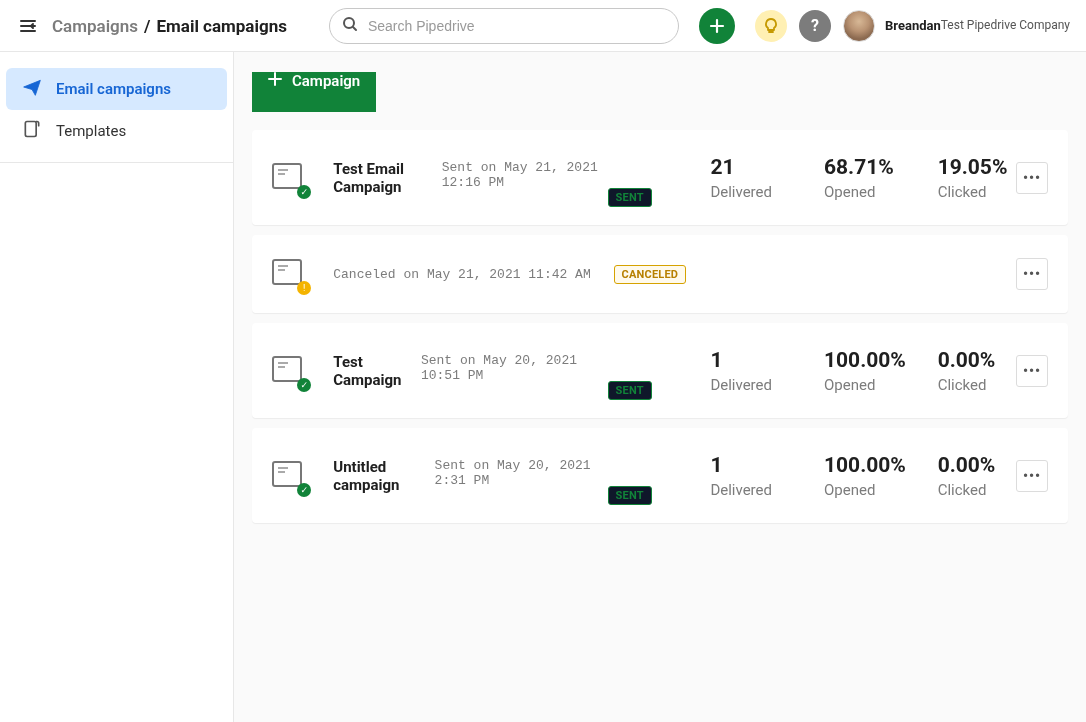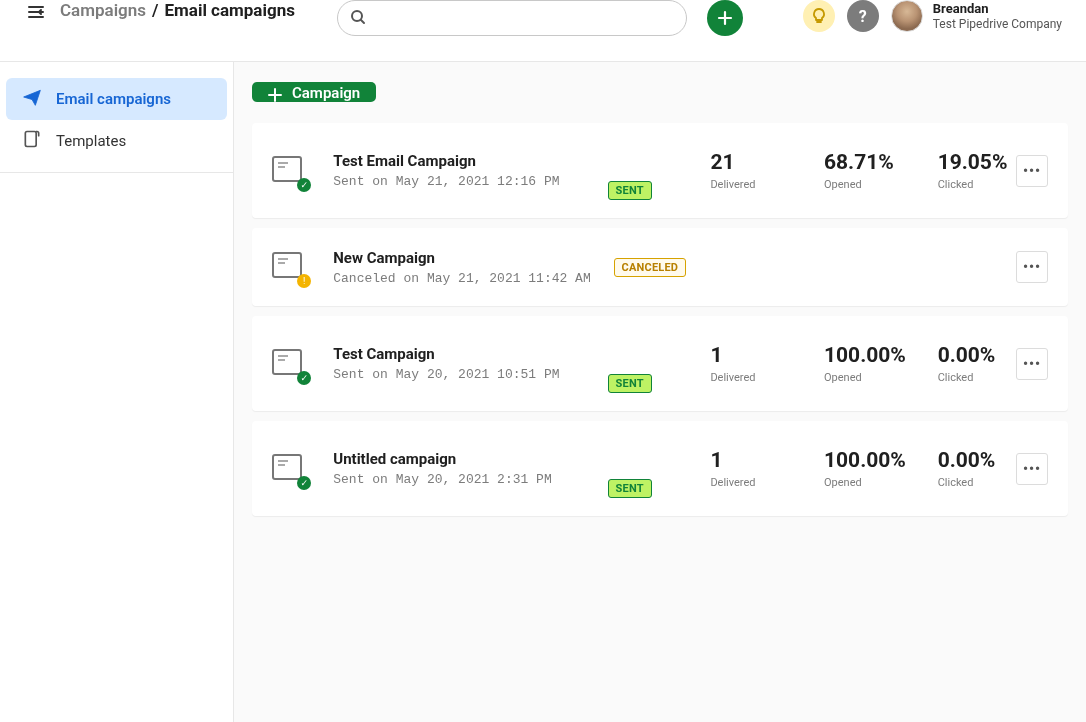--- a/index.html
+++ b/index.html
@@ -9,25 +9,25 @@
     font-size: 14px;
     color: #202020;
     background: #fff;
     width: 1086px;
     height: 722px;
     overflow: hidden;
   }
 
   
   .topbar {
-    height: 62px;
+    height: 52px;
     display: flex;
-    align-items: flex-start;
+    align-items: center;
     border-bottom: 1px solid #e7e7e7;
-    padding: 0 24px;
+    padding: 0 16px;
     gap: 12px;
   }
   .menu-toggle {
     width: 24px; height: 24px;
     display: flex; align-items: center; justify-content: center;
     cursor: pointer;
     color: #333;
   }
   .breadcrumb {
     display: flex; align-items: center;
@@ -80,21 +80,21 @@
     cursor: pointer;
   }
   .bulb { background: #fff0b3; color: #c59900; }
   .help { background: #7c7c7c; color: #fff; font-weight: 700; font-size: 16px; }
   .avatar {
     width: 32px; height: 32px; border-radius: 50%;
     background: radial-gradient(circle at 50% 35%, #d7b896 0%, #b99373 40%, #8c6a50 70%);
     border: 1px solid #ddd;
   }
   .userblock { display: flex; align-items: center; gap: 10px; cursor: pointer; }
-  .userblock .lines { display: flex; flex-direction: column; line-height: 1.2; }
+  .userblock .lines { display: flex; flex-direction: row; line-height: 1.2; }
   .userblock .name { font-weight: 700; font-size: 13px; }
   .userblock .company { font-size: 12px; color: #555; }
 
   
   .layout { display: flex; height: calc(722px - 52px); }
   .sidebar {
     width: 234px;
     border-right: 1px solid #e7e7e7;
     padding-top: 16px;
     display: flex;
@@ -123,26 +123,26 @@
   }
 
   .main {
     flex: 1;
     background: #fafafa;
     padding: 20px 18px;
     overflow-y: auto;
   }
 
   .create-btn {
-    display: inline-flex; align-items: flex-end; gap: 10px;
+    display: inline-flex; align-items: flex-start; gap: 10px;
     background: #118339;
     color: #fff;
-    height: 20px;
+    height: 40px;
     padding: 0 16px;
-    border-radius: 5px;
+    border-radius: 0;
     font-weight: 600;
     font-size: 15px;
     cursor: pointer;
   }
   .create-btn svg { stroke: #fff; }
 
   .card-list { margin-top: 18px; display: flex; flex-direction: column; gap: 10px; }
   .card {
     background: #fff;
     border-radius: 4px;
@@ -185,46 +185,46 @@
     border-radius: 50%;
     display: flex; align-items: center; justify-content: center;
     font-size: 9px;
     color: #fff;
   }
   .emailicon .badge.ok { background: #118339; }
   .emailicon .badge.warn { background: #f4b400; }
 
   .card .titleblock {
     width: 280px;
-    display: flex; flex-direction: column; gap: 4px;
+    display: flex; flex-direction: row; gap: 4px;
   }
   .card .cname { font-weight: 700; color: #202020; font-size: 15px; }
   .card .csub { font-size: 13px; color: #7c7c7c; font-family: Liberation Mono, monospace; }
 
   .card .statuscell {
     width: 105px;
   }
   .status-badge {
     display: inline-block;
     font-size: 11px;
     font-weight: 700;
     padding: 2px 7px;
     border-radius: 3px;
     border: 1px solid;
     letter-spacing: 0.2px;
   }
-  .status-badge.sent { color: #118339; border-color: #118339; background: #bef264; margin-top: 40px; }
+  .status-badge.sent { color: #118339; border-color: #118339; background: #0f172a; margin-top: 40px; }
   .status-badge.canceled { color: #b88000; border-color: #d6a200; background: #fffaec; margin-left: 6px; }
 
   .card .statcell {
     width: 116px;
     display: flex; flex-direction: column; gap: 4px;
   }
   .card .statcell .val { font-weight: 700; color: #202020; font-size: 21px; }
-  .card .statcell .lab { font-size: 11px; color: #7c7c7c; }
+  .card .statcell .lab { font-size: 15px; color: #7c7c7c; }
 
   .card .actions {
     margin-left: auto;
   }
   .more-btn {
     width: 32px; height: 32px;
     border: 1px solid #dcdcdc;
     border-radius: 3px;
     background: #fff;
     display: flex; align-items: center; justify-content: center;
@@ -251,20 +251,21 @@
     <span class="crumb-current">Email campaigns</span>
   </div>
 
   <div class="searchwrap">
     <span>
       <svg width="16" height="16" viewBox="0 0 16 16" fill="none">
         <circle cx="7" cy="7" r="5" stroke="#555" stroke-width="2"></circle>
         <path d="M11 11l3 3" stroke="#555" stroke-width="2" stroke-linecap="round"></path>
       </svg>
     </span>
+    <input type="text" placeholder="Search Pipedrive" style="">
   </div>
 
   <div class="plus-btn">
     <svg width="16" height="16" viewBox="0 0 16 16" fill="none">
       <path d="M8 2v12M2 8h12" stroke="#fff" stroke-width="2.2" stroke-linecap="round"></path>
     </svg>
   </div>
 
   <div class="topbar-right">
     <div class="circle-btn bulb">
@@ -343,21 +344,20 @@
           <div class="actions">
             <div class="more-btn">•••</div>
           </div>
         </div>
         <div class="card">
           <div class="emailicon">
             <div class="envelope"></div>
             <div class="badge warn">!</div>
           </div>
           <div class="titleblock">
-            <span class="cname">New Campaign</span>
             <span class="csub">Canceled on May 21, 2021 11:42 AM</span>
           </div>
           <div class="statuscell"><span class="status-badge canceled">CANCELED</span></div>
           <div class="statcell"></div>
           <div class="statcell"></div>
           <div class="statcell" style="width:80px"></div>
           <div class="actions">
             <div class="more-btn">•••</div>
           </div>
         </div>

